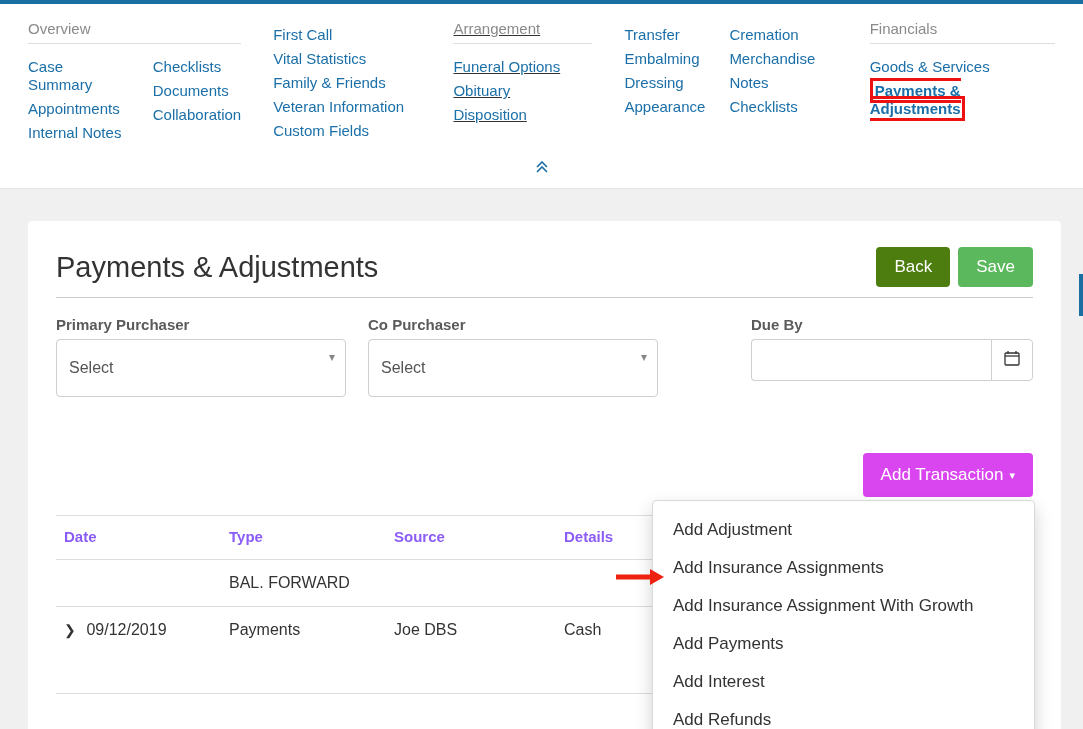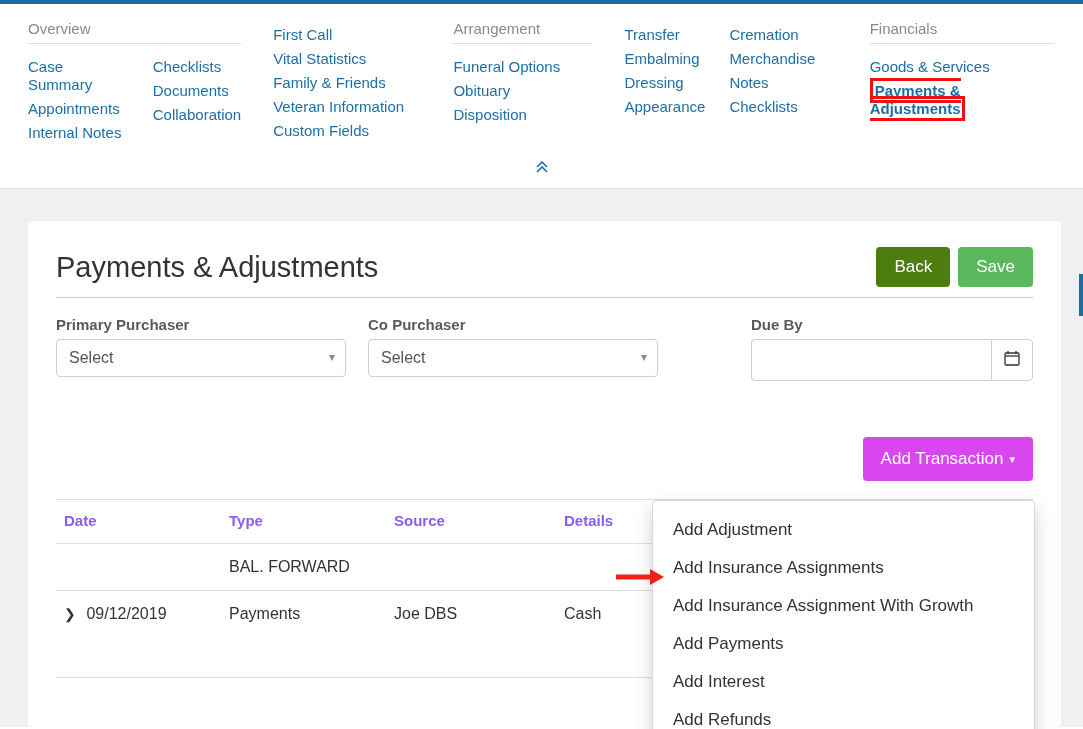--- a/index.html
+++ b/index.html
@@ -3,42 +3,42 @@
 <meta charset="utf-8">
 <style>
   * { box-sizing: border-box; }
   html, body { margin:0; padding:0; font-family: "Helvetica Neue", Arial, sans-serif; color:#333; }
   body { width:1083px; background:#fff; }
   .topbar { border-top:4px solid #1b6ea1; }
   .nav-area { padding:16px 28px 8px 28px; display:flex; gap:32px; }
   .nav-col { min-width:120px; }
   .nav-col.col-overview { width:230px; }
   .nav-col.col-decedent { width:160px; }
-  .nav-col.col-arrangement { width:150px; }
+  .nav-col.col-arrangement { width:150px;text-decoration:underline; }
   .nav-col.col-care { width:230px; }
   .nav-col.col-fin { width:200px; }
   .nav-head { color:#8a8a8a; font-size:15px; border-bottom:1px solid #ddd; padding-bottom:6px; margin-bottom:8px; }
   .nav-links { display:flex; gap:24px; }
   .nav-links ul { list-style:none; margin:0; padding:0; }
   .nav-links li { margin:6px 0; }
   .nav-link { color:#1b6fa8; font-size:15px; text-decoration:none; cursor:pointer; }
   .nav-link.highlight { border:3px solid #e11; padding:1px 2px; font-weight:700; color:#1b6fa8; }
   .collapse-caret { text-align:center; font-size:14px; color:#1b6fa8; padding:4px 0 12px; }
   .gray-area { background:#f0f0f1; padding:32px 0 0 0; border-top:1px solid #e4e4e4; }
   .panel { background:#fff; margin:0 22px 0 28px; border-radius:4px; padding:26px 28px 12px 28px; min-height:470px; position:relative; }
   .panel-header { display:flex; align-items:center; border-bottom:1px solid #ccc; padding-bottom:10px; }
   .page-title { font-size:29px; font-weight:400; color:#333; flex:1; }
   .btn { display:inline-block; padding:10px 18px; border-radius:4px; font-size:17px; cursor:pointer; border:none; color:#fff; }
   .btn-blue { background:#4d7c0f; }
   .btn-green { background:#5cb85c; margin-left:8px; }
   .btn-orange { background:#d946ef; color:#fff;text-align:center; }
   .row { display:flex; gap:22px; margin-top:18px; }
   .field { display:flex; flex-direction:column; }
   .field-label { font-weight:700; font-size:15px; color:#5a5a5a; margin-bottom:6px; }
-  .select { width:290px; height:38px; border:1px solid #cfcfcf; border-radius:4px; background:#fff; display:flex; align-items:center; padding:0 12px; color:#555; font-size:16px; position:relative; cursor:pointer; }
+  .select { width:290px; height:58px; border:1px solid #cfcfcf; border-radius:4px; background:#fff; display:flex; align-items:center; padding:0 12px; color:#555; font-size:16px; position:relative; cursor:pointer; }
   .select .caret { position:absolute; right:10px; top:10px; font-size:12px; color:#888; }
   .date-group { display:flex; }
   .date-input { width:240px; height:42px; border:1px solid #cfcfcf; border-right:none; border-radius:4px 0 0 4px; padding:0 10px; font-size:16px; }
   .date-btn { width:42px; height:42px; border:1px solid #cfcfcf; border-radius:0 4px 4px 0; background:#fff; display:flex; align-items:center; justify-content:center; cursor:pointer; }
   .add-trans-row { display:flex; justify-content:flex-end; margin-top:56px; }
   .add-trans-btn { padding:12px 18px; border-radius:4px; font-size:17px; display:inline-flex; align-items:center; gap:6px; }
   .add-trans-btn .caret { font-size:11px; }
   .table-wrap { margin-top:18px; position:relative; }
   table.tx { width:100%; border-collapse:collapse; }
   table.tx th { text-align:left; font-weight:700; font-size:15px; color:#8b5cf6; padding:12px 8px 14px 8px; border-top:1px solid #ddd; }

